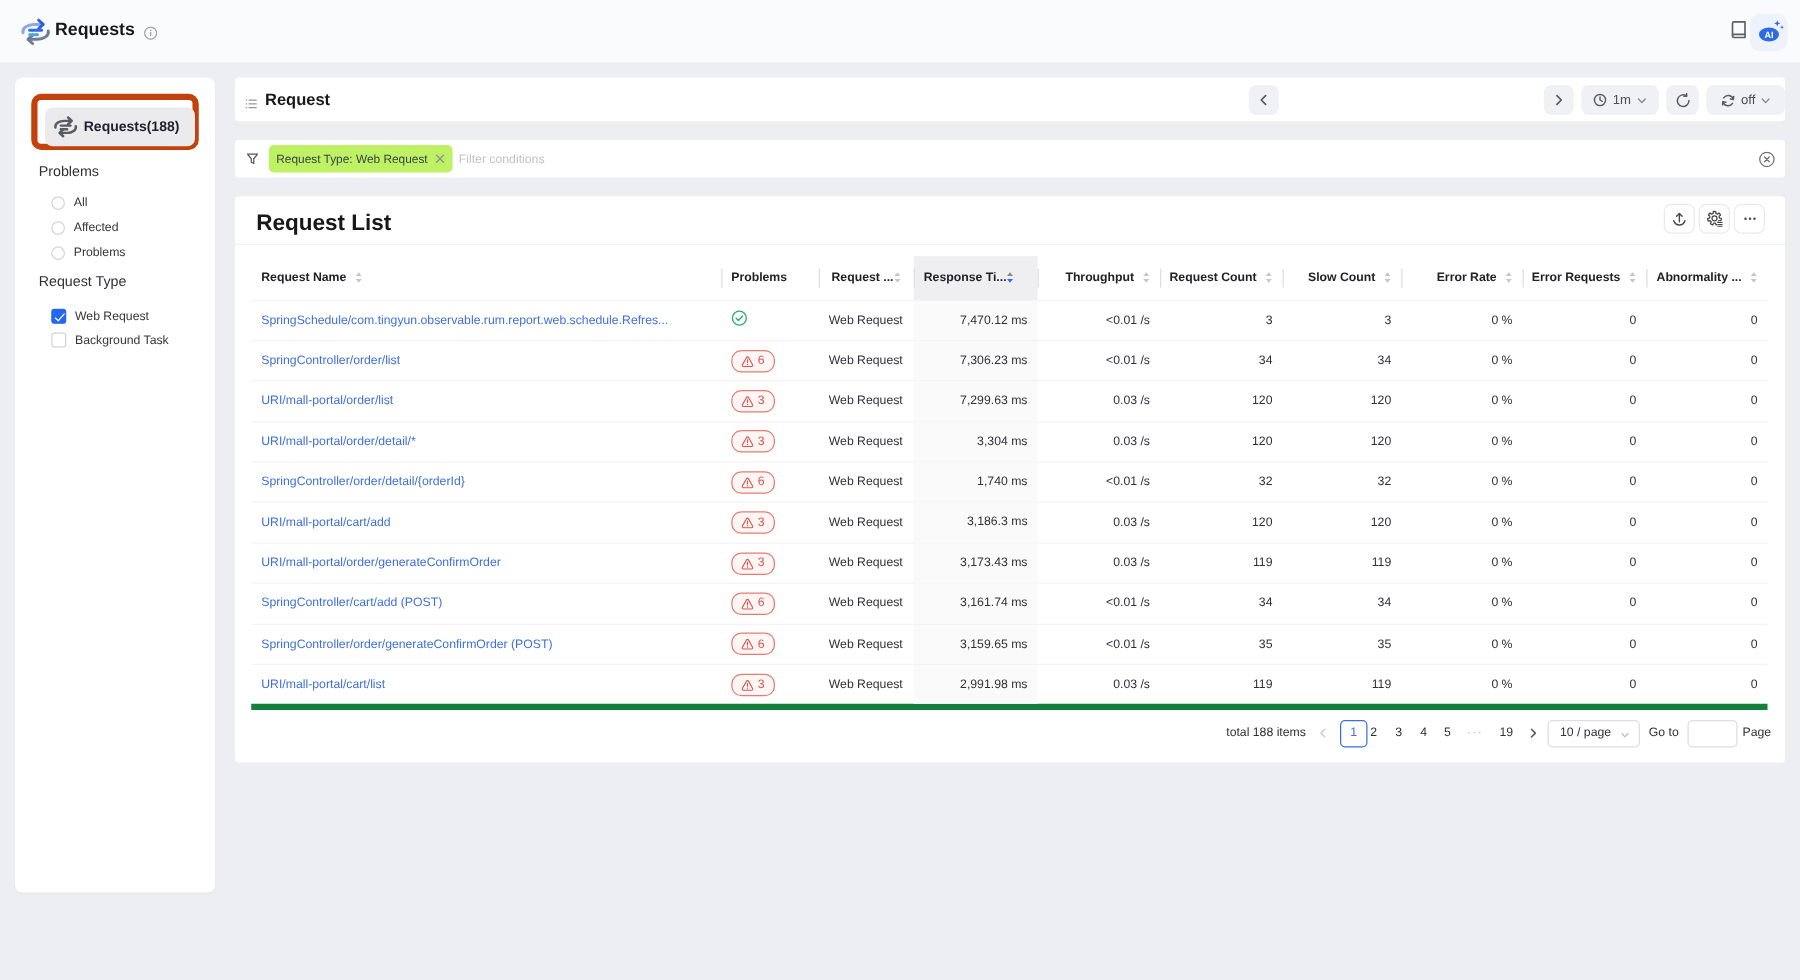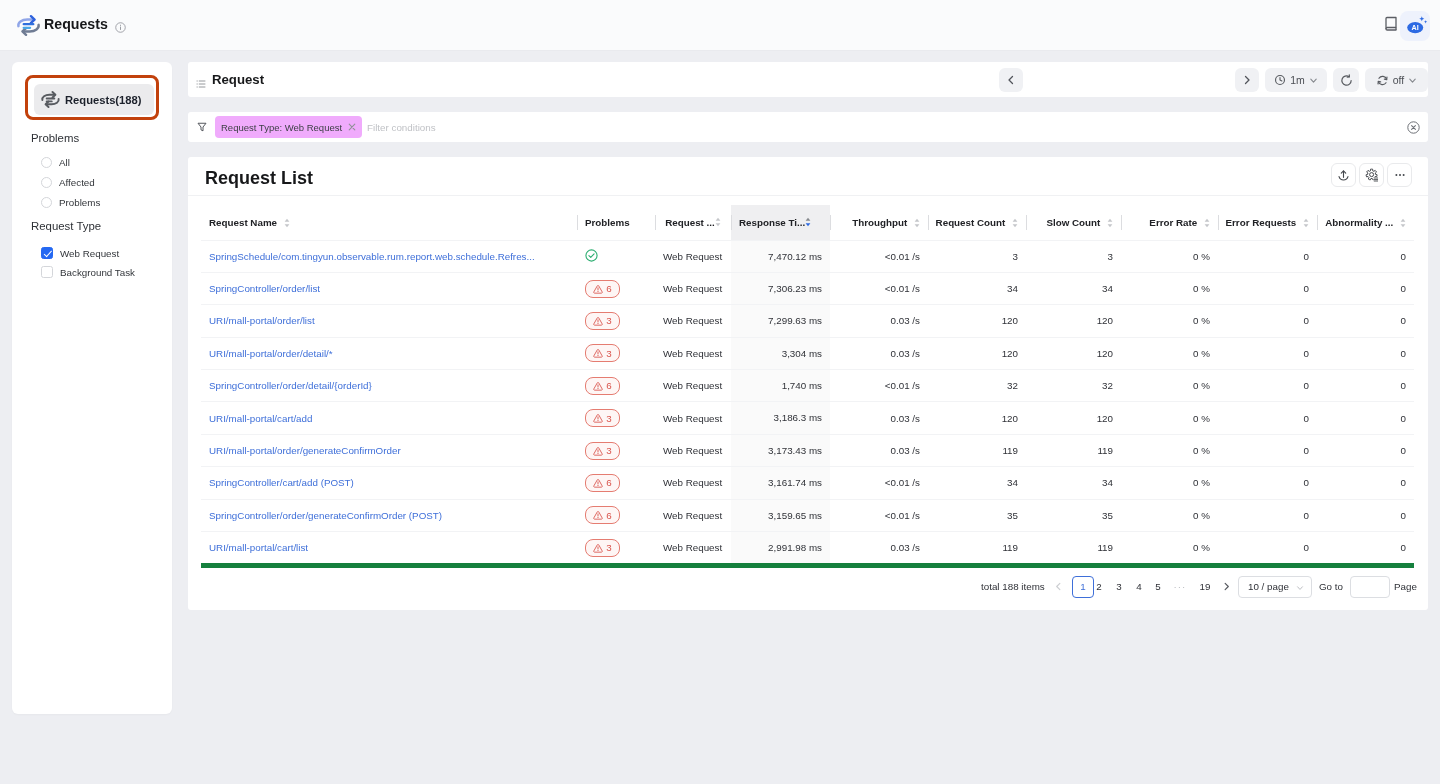--- a/index.html
+++ b/index.html
@@ -5,37 +5,37 @@
 * { margin:0; padding:0; box-sizing:border-box; }
 html,body { width:1440px; height:784px; overflow:hidden; font-family:"Liberation Sans", sans-serif; background:#edeef2; }
 .topbar { position:absolute; left:0; top:0; width:1440px; height:51px; background:#fafbfc; border-bottom:1px solid #e9eaee; }
 .topbar .ticon { position:absolute; left:13px; top:10px; }
 .topbar .title { position:absolute; left:44px; top:16px; font-size:14.2px; font-weight:bold; color:#17181a; }
 .topbar .info { position:absolute; left:115px; top:19px; }
 .topbar .book { position:absolute; left:1383px; top:16px; }
 .topbar .ai { position:absolute; left:1403px; top:13px; }
 
 .sidebar { position:absolute; left:12px; top:62px; width:160px; height:652px; background:#fff; border-radius:6px; box-shadow:0 1px 2px rgba(0,0,0,0.03); }
-.navcard { position:absolute; left:13px; top:13px; width:134px; height:45px; border:3px solid #c2410c; border-radius:8px; background:#fff; }
+.navcard { position:absolute; left:13px; top:13px; width:134px; height:45px; border:5px solid #c2410c; border-radius:8px; background:#fff; }
 .navbtn { position:absolute; left:6px; top:6px; width:120px; height:31px; background:#ebebed; border-radius:6px; display:flex; align-items:center; }
 .navbtn svg { margin-left:4px; }
 .navbtn span { font-size:11.2px; font-weight:bold; color:#1c212b; margin-left:2px; }
 .sgroup { position:absolute; left:19px; font-size:11.4px; font-weight:400; color:#2e3136; }
 .sitem { position:absolute; left:29px; font-size:9.8px; color:#33363b; display:flex; align-items:center; }
 .radio { width:11px; height:11px; border:1px solid #d4d6da; border-radius:50%; background:#fff; margin-right:7px; flex:0 0 auto; }
 .cbox { width:12px; height:12px; border:1px solid #d4d6da; border-radius:2.5px; background:#fff; margin-right:7px; flex:0 0 auto; }
 .cbox.on { background:#2468f2; border-color:#2468f2; position:relative; }
 .cbox.on:after { content:""; position:absolute; left:3.5px; top:0.8px; width:3.2px; height:6.5px; border:solid #fff; border-width:0 1.6px 1.6px 0; transform:rotate(42deg); }
 
 .reqbar { position:absolute; left:188px; top:62px; width:1240px; height:35px; background:#fff; border-radius:3px; }
 .reqbar .hicon { position:absolute; left:8px; top:13px; }
 .reqbar .rtitle { position:absolute; left:24px; top:10px; font-size:13.2px; font-weight:bold; color:#17181a; }
 .pill { position:absolute; top:6px; height:24px; background:#f0f1f4; border-radius:6px; color:#4b4e54; font-size:10.5px; display:flex; align-items:center; justify-content:center; }
 .filterbar { position:absolute; left:188px; top:112px; width:1240px; height:30px; background:#fff; border-radius:3px; }
-.ftag { position:absolute; left:27px; top:4px; height:22px; background:#f0abfc; border-radius:4px; font-size:9.5px; color:#3c3f45; display:flex; align-items:center; padding:0 6px; }
+.ftag { position:absolute; left:27px; top:4px; height:22px; background:#bef264; border-radius:4px; font-size:9.5px; color:#3c3f45; display:flex; align-items:center; padding:0 6px; }
 .fplace { position:absolute; left:179px; top:10px; font-size:9.8px; color:#c0c2c6; }
 
 .card { position:absolute; left:188px; top:157px; width:1240px; height:453px; background:#fff; border-radius:3px; }
 .card .ctitle { position:absolute; left:17px; top:11px; font-size:18px; font-weight:bold; color:#17181a; }
 .cbtn { position:absolute; top:6px; width:25px; height:24px; border:1px solid #e9eaec; border-radius:6px; background:#fff; display:flex; align-items:center; justify-content:center; }
 .cdivider { position:absolute; left:0px; top:38px; width:1240px; height:1px; background:#f0f1f3; }
 
 .tbl { position:absolute; left:13px; top:48px; width:1213px; }
 .thead { display:flex; height:34.5px; align-items:center; font-weight:bold; color:#212226; font-size:9.8px; position:relative; }
 .trow { display:flex; height:32.4px; align-items:center; font-size:9.8px; color:#2f3137; border-top:1px solid #f2f3f5; }

